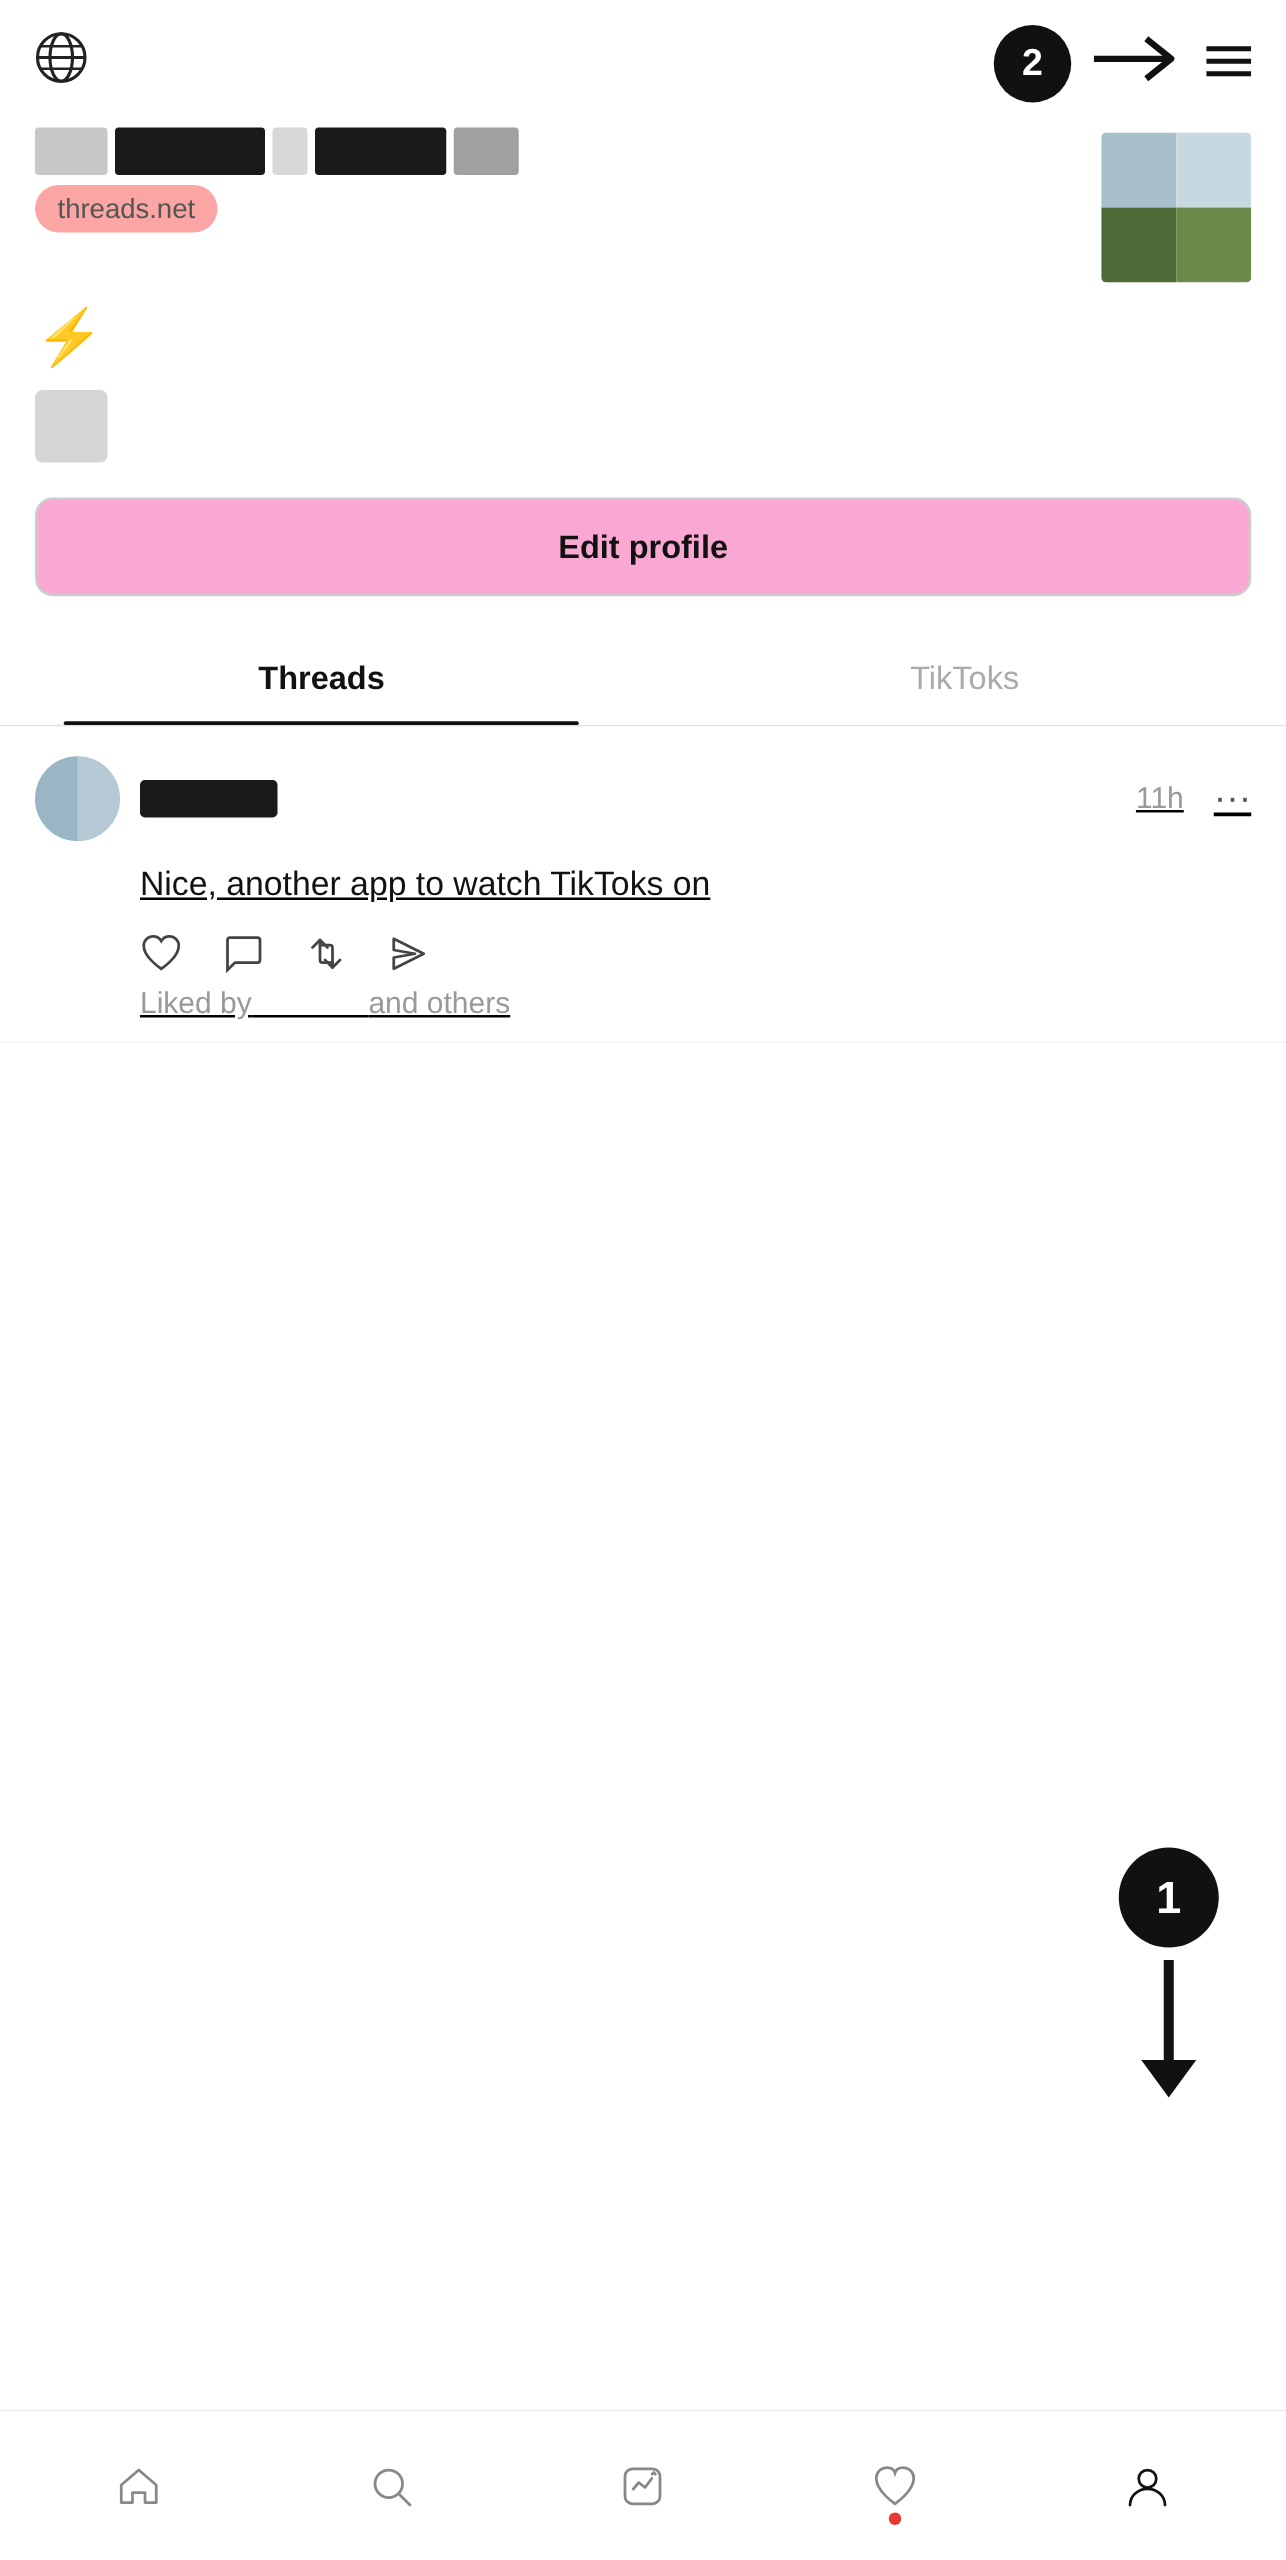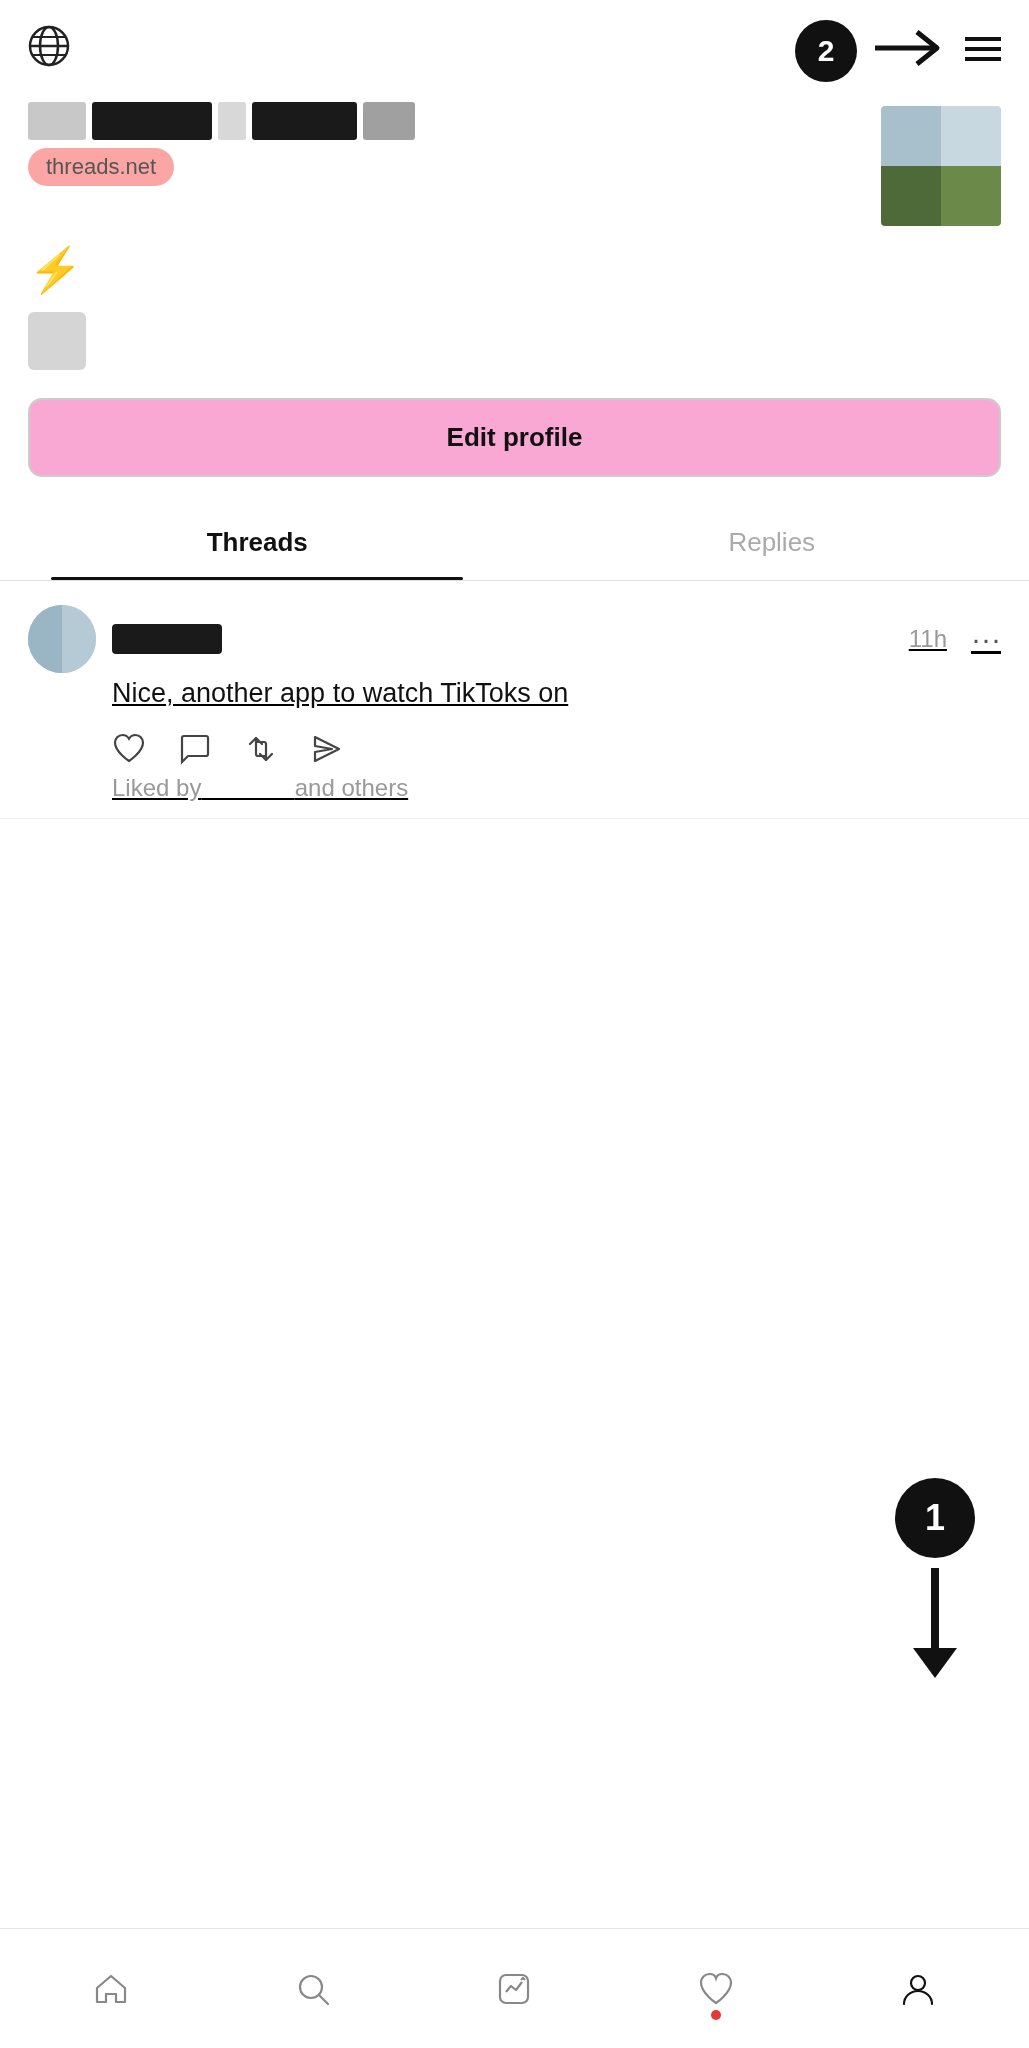--- a/index.html
+++ b/index.html
@@ -196,20 +196,21 @@
       color: #999;
       margin-left: auto;
     }
     .post-more {
       font-size: 30px;
       color: #555;
       cursor: pointer;
       padding-left: 10px;
     }
     .post-content {
+      margin-top: 14px;
       margin-left: 84px;
       font-size: 27px;
       color: #111;
       line-height: 1.5;
     }
     .post-actions {
       display: flex;
       gap: 32px;
       margin-top: 18px;
       margin-left: 84px;
@@ -355,21 +356,21 @@
 
 <div class="action-buttons">
   <button class="action-btn">Edit profile</button>
 </div>
 
 <div class="tabs-bar">
   <div class="tab-item active">
     <span>Threads</span>
   </div>
   <div class="tab-item">
-    <span>Replies</span>
+    <span>TikToks</span>
   </div>
 </div>
 
 <div class="thread-post">
   <div class="post-header">
     <div class="post-avatar">
       <div class="post-avatar-inner">
         <div class="pa1"></div>
         <div class="pa2"></div>
         <div class="pa3"></div>

